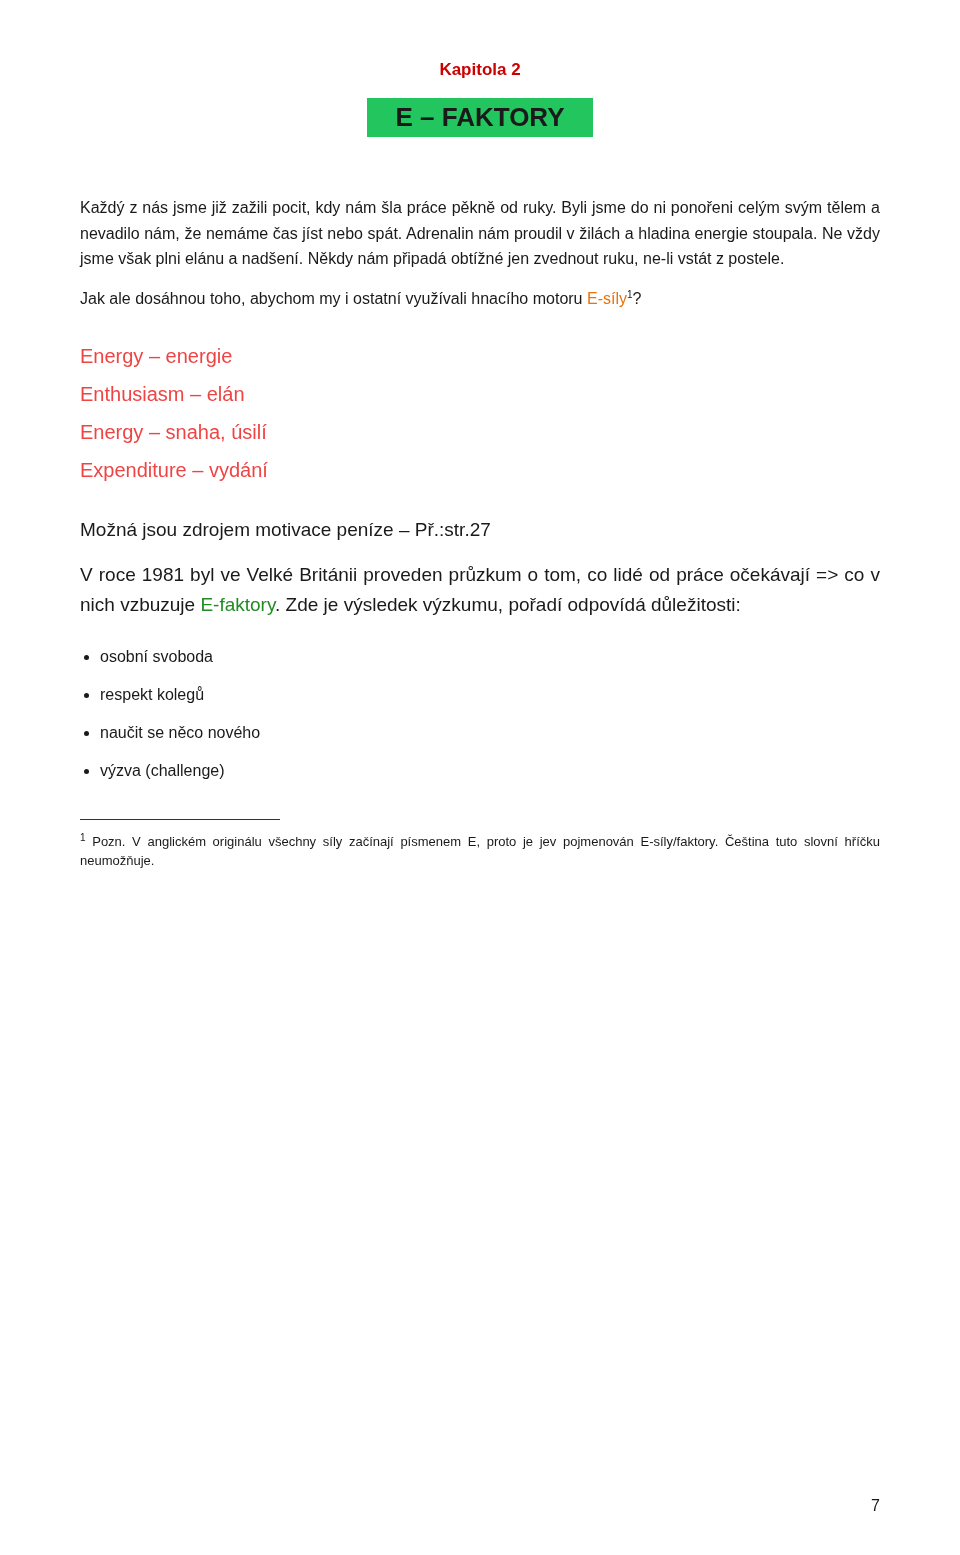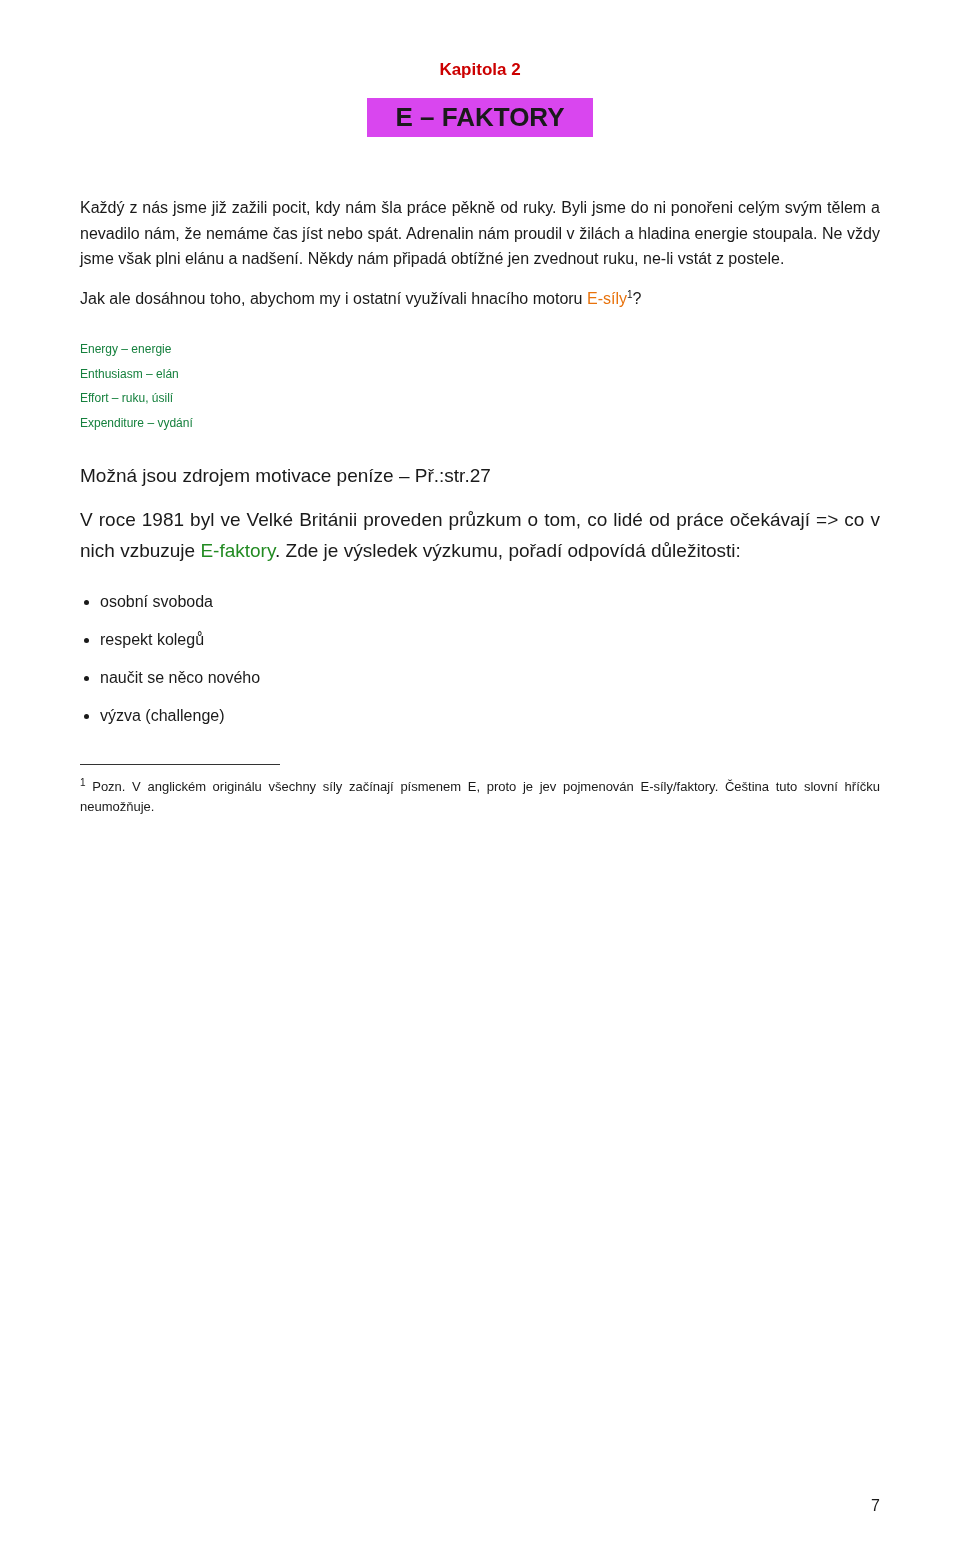--- a/index.html
+++ b/index.html
@@ -27,21 +27,21 @@
       color: #cc0000;
       margin-bottom: 18px;
     }
 
     .chapter-title {
       text-align: center;
       font-family: Arial, sans-serif;
       font-size: 26px;
       font-weight: bold;
       color: #1a1a1a;
-      background-color: #d946ef;
+      background-color: #22c55e;
       display: inline-block;
       padding: 4px 28px;
       margin-bottom: 28px;
     }
 
     .chapter-title-wrapper {
       text-align: center;
       margin-bottom: 30px;
     }
 
@@ -54,23 +54,23 @@
       margin-bottom: 14px;
     }
 
     .body-text .highlight-orange {
       color: #e8720c;
       font-weight: normal;
     }
 
     .e-list {
       font-family: Arial, sans-serif;
-      font-size: 12px;
+      font-size: 20px;
       line-height: 1.7;
-      color: #15803d;
+      color: #ef4444;
       margin-top: 28px;
       margin-bottom: 28px;
     }
 
     .e-list-item {
       margin-bottom: 4px;
     }
 
     .motivace-section {
       font-family: Arial, sans-serif;
@@ -141,21 +141,21 @@
 
 <p class="body-text">Každý z nás jsme již zažili pocit, kdy nám šla práce pěkně od ruky. Byli jsme do ni ponořeni celým svým tělem a nevadilo nám, že nemáme čas jíst nebo spát. Adrenalin nám proudil v žilách a hladina energie stoupala. Ne vždy jsme však plni elánu a nadšení. Někdy nám připadá obtížné jen zvednout ruku, ne-li  vstát z postele.</p>
 
 <p class="body-text">
   Jak ale dosáhnou toho, abychom my i ostatní využívali hnacího motoru <span class="highlight-orange">E-síly</span><sup>1</sup>?
 </p>
 
 <div class="e-list">
   <div class="e-list-item">Energy – energie</div>
   <div class="e-list-item">Enthusiasm – elán</div>
-  <div class="e-list-item">Effort – ruku, úsilí</div>
+  <div class="e-list-item">Energy – snaha, úsilí</div>
   <div class="e-list-item">Expenditure – vydání</div>
 </div>
 
 <p class="motivace-section">
   Možná jsou zdrojem motivace peníze – Př.:str.27
 </p>
 
 <p class="motivace-section">
   V roce 1981 byl ve Velké Británii proveden průzkum o tom, co lidé od práce očekávají =&gt; co v nich vzbuzuje <span class="highlight-green">E-faktory</span>. Zde je výsledek výzkumu, pořadí odpovídá důležitosti:
 </p>

